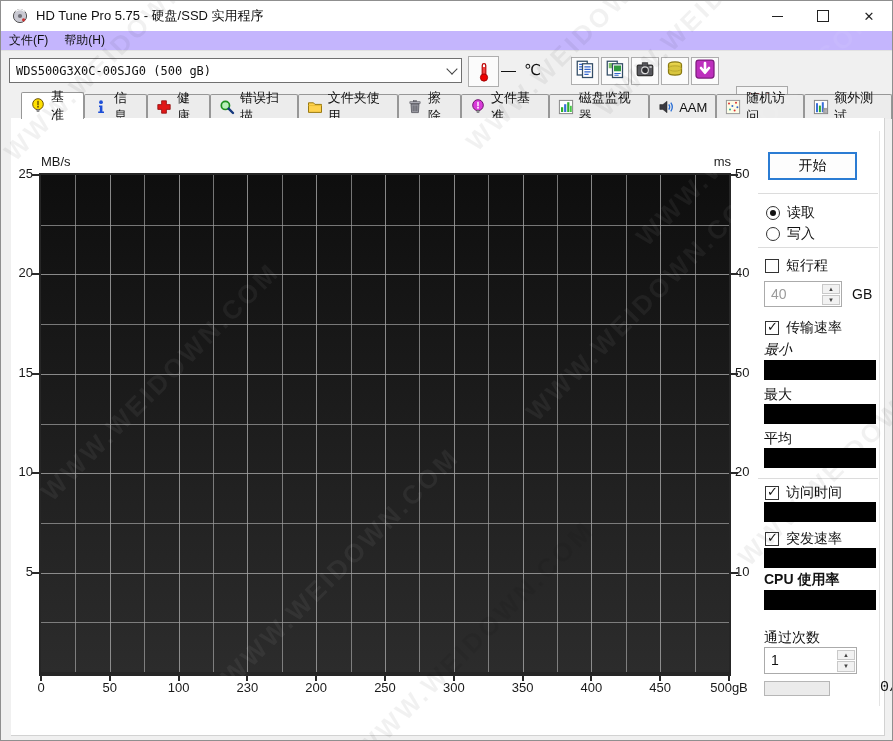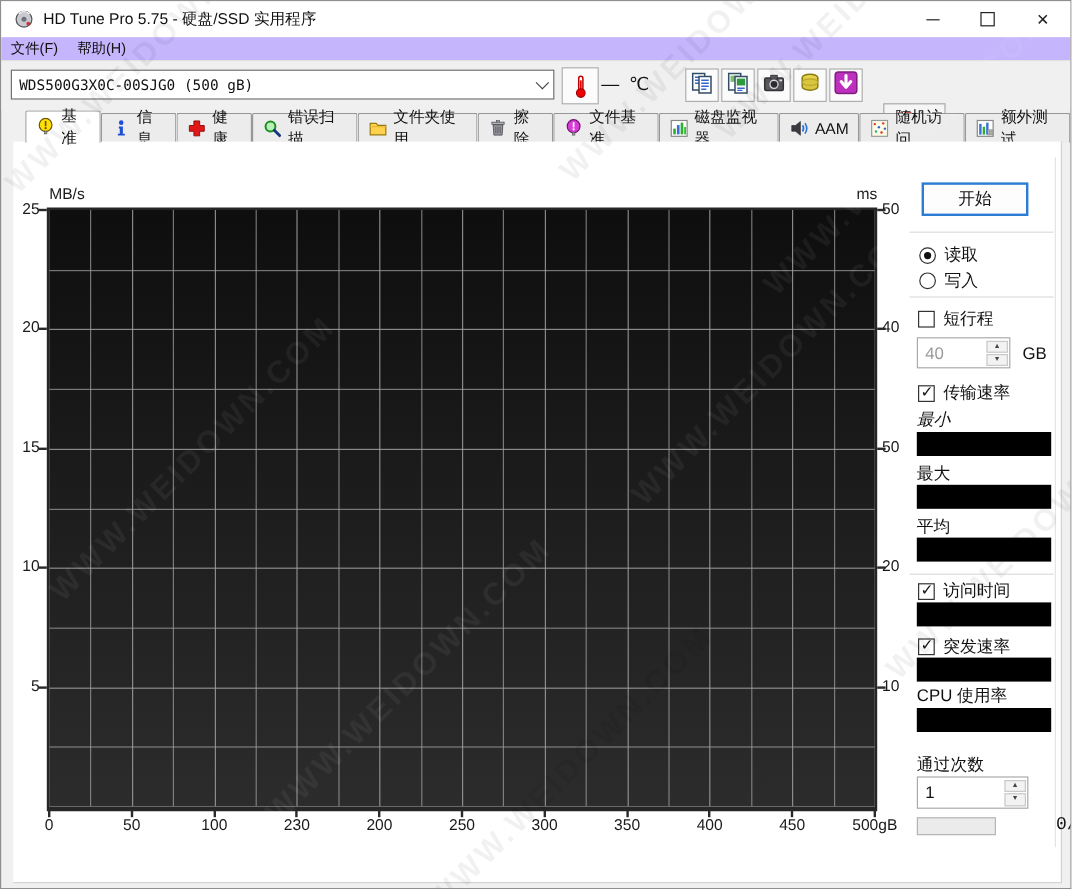--- a/index.html
+++ b/index.html
@@ -429,21 +429,21 @@
     <span>访问时间</span>
   </div>
   <div class="bfield" style="left:763px;top:501px;"></div>
 
   <div class="ctl" style="left:764px;top:529px;">
     <span class="cb on"></span>
     <span>突发速率</span>
   </div>
   <div class="bfield" style="left:763px;top:547px;"></div>
 
-  <div class="plabel" style="left:763px;top:570px;">CPU 使用率</div>
+  <div class="plabel" style="left:763px;top:570px;font-weight:bold;">CPU 使用率</div>
   <div class="bfield" style="left:763px;top:589px;"></div>
 
   <div class="plabel" style="left:763px;top:628px;">通过次数</div>
   <div class="spin" style="left:763px;top:646px;width:93px;height:27px;">
     <span class="val">1</span>
     <span class="btns">
       <div>▲</div>
       <div>▼</div>
     </span>
   </div>

